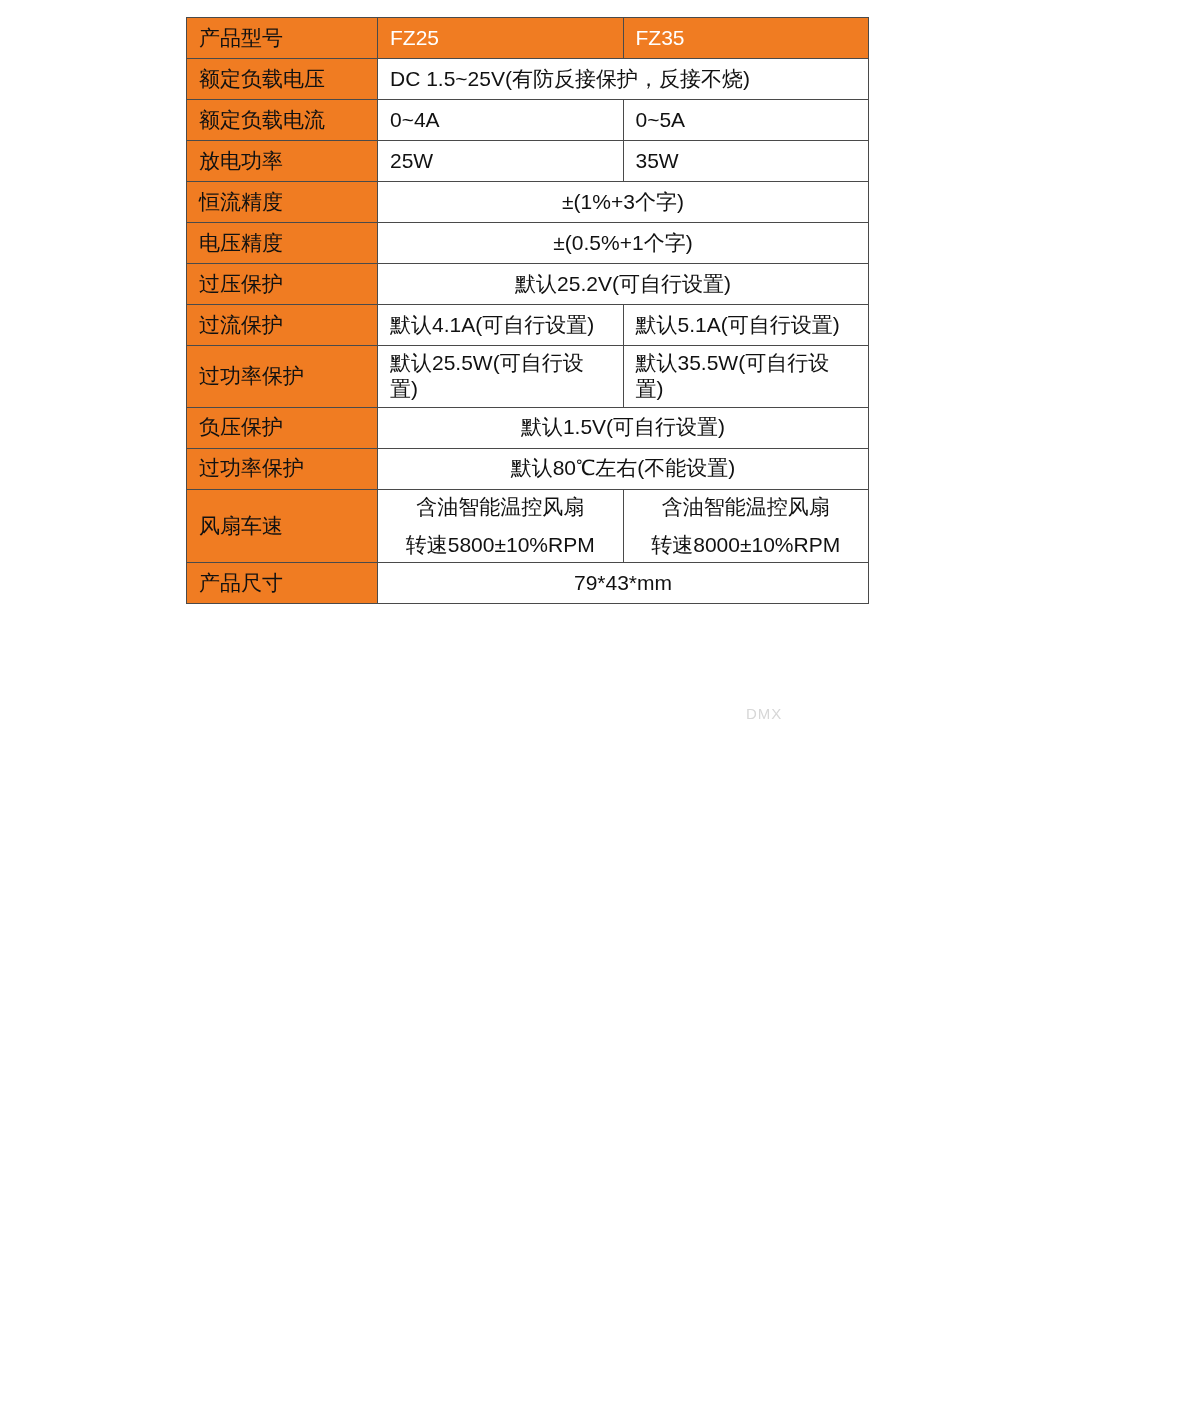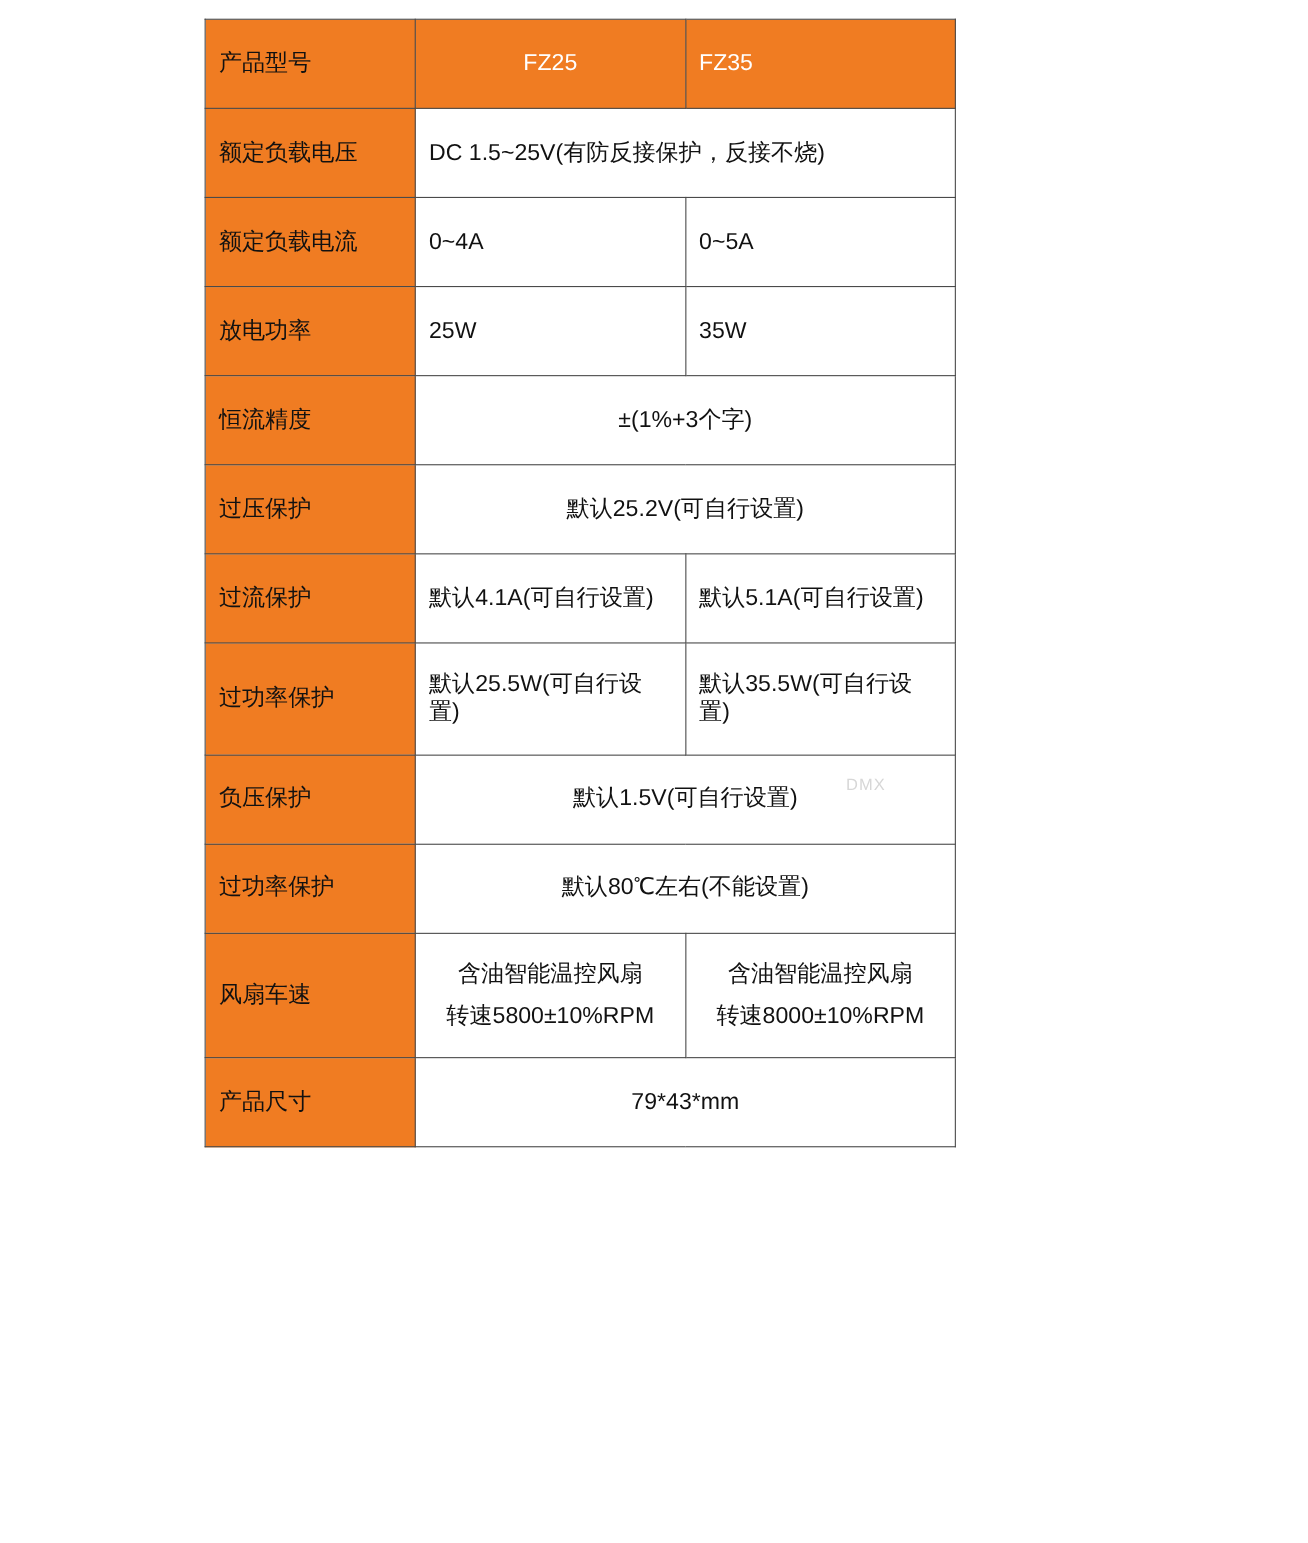--- a/index.html
+++ b/index.html
@@ -26,21 +26,21 @@
   table.spec {
     border-collapse: collapse;
     table-layout: fixed;
     width: 683px;
     background: #fff;
   }
   table.spec td {
     border: 1px solid #4a4a4a;
     font-size: 21px;
     line-height: 1.25;
-    padding: 24px 12px;
+    padding: 4px 12px;
     vertical-align: middle;
     color: #111;
     height: 32px;
   }
   td.label {
     background: #f07c22;
     color: #ffffff;
     width: 166px;
     font-size: 21px;
     white-space: nowrap;
@@ -60,21 +60,20 @@
   }
   td.fan .l2 { display: block; margin-top: 12px; }
   .wm {
     position: absolute;
     left: 560px;
     top: 688px;
     font-size: 15px;
     color: #d7d7d7;
     letter-spacing: 1px;
     pointer-events: none;
-    margin-left: 23px;
   }
 
   
   .photo {
     position: absolute;
     left: 0;
     top: 830px;
     width: 1189px;
     height: 573px;
   }
@@ -87,21 +86,21 @@
 </style>
 </head>
 <body>
 
 <div class="spec-wrap">
   <table class="spec">
     <tbody>
 
       <tr>
         <td class="label">产品型号</td>
-        <td class="val" style="background:#f07c22;color:#fff;text-align:center;">FZ25</td>
+        <td class="val" style="background:#f07c22;color:#fff;">FZ25</td>
         <td class="val" style="background:#f07c22;color:#fff;margin-left:24px;">FZ35</td>
       </tr>
 
 
       <tr>
         <td class="label">额定负载电压</td>
         <td class="val" colspan="2">DC 1.5~25V(有防反接保护，反接不烧)</td>
       </tr>
 
       <tr>
@@ -114,20 +113,24 @@
         <td class="label">放电功率</td>
         <td class="val">25W</td>
         <td class="val">35W</td>
       </tr>
 
       <tr>
         <td class="label">恒流精度</td>
         <td class="val center" colspan="2">±(1%+3个字)</td>
       </tr>
 
+      <tr>
+        <td class="label">电压精度</td>
+        <td class="val center" colspan="2">±(0.5%+1个字)</td>
+      </tr>
 
       <tr>
         <td class="label">过压保护</td>
         <td class="val center" colspan="2">默认25.2V(可自行设置)</td>
       </tr>
 
       <tr>
         <td class="label">过流保护</td>
         <td class="val">默认4.1A(可自行设置)</td>
         <td class="val">默认5.1A(可自行设置)</td>

